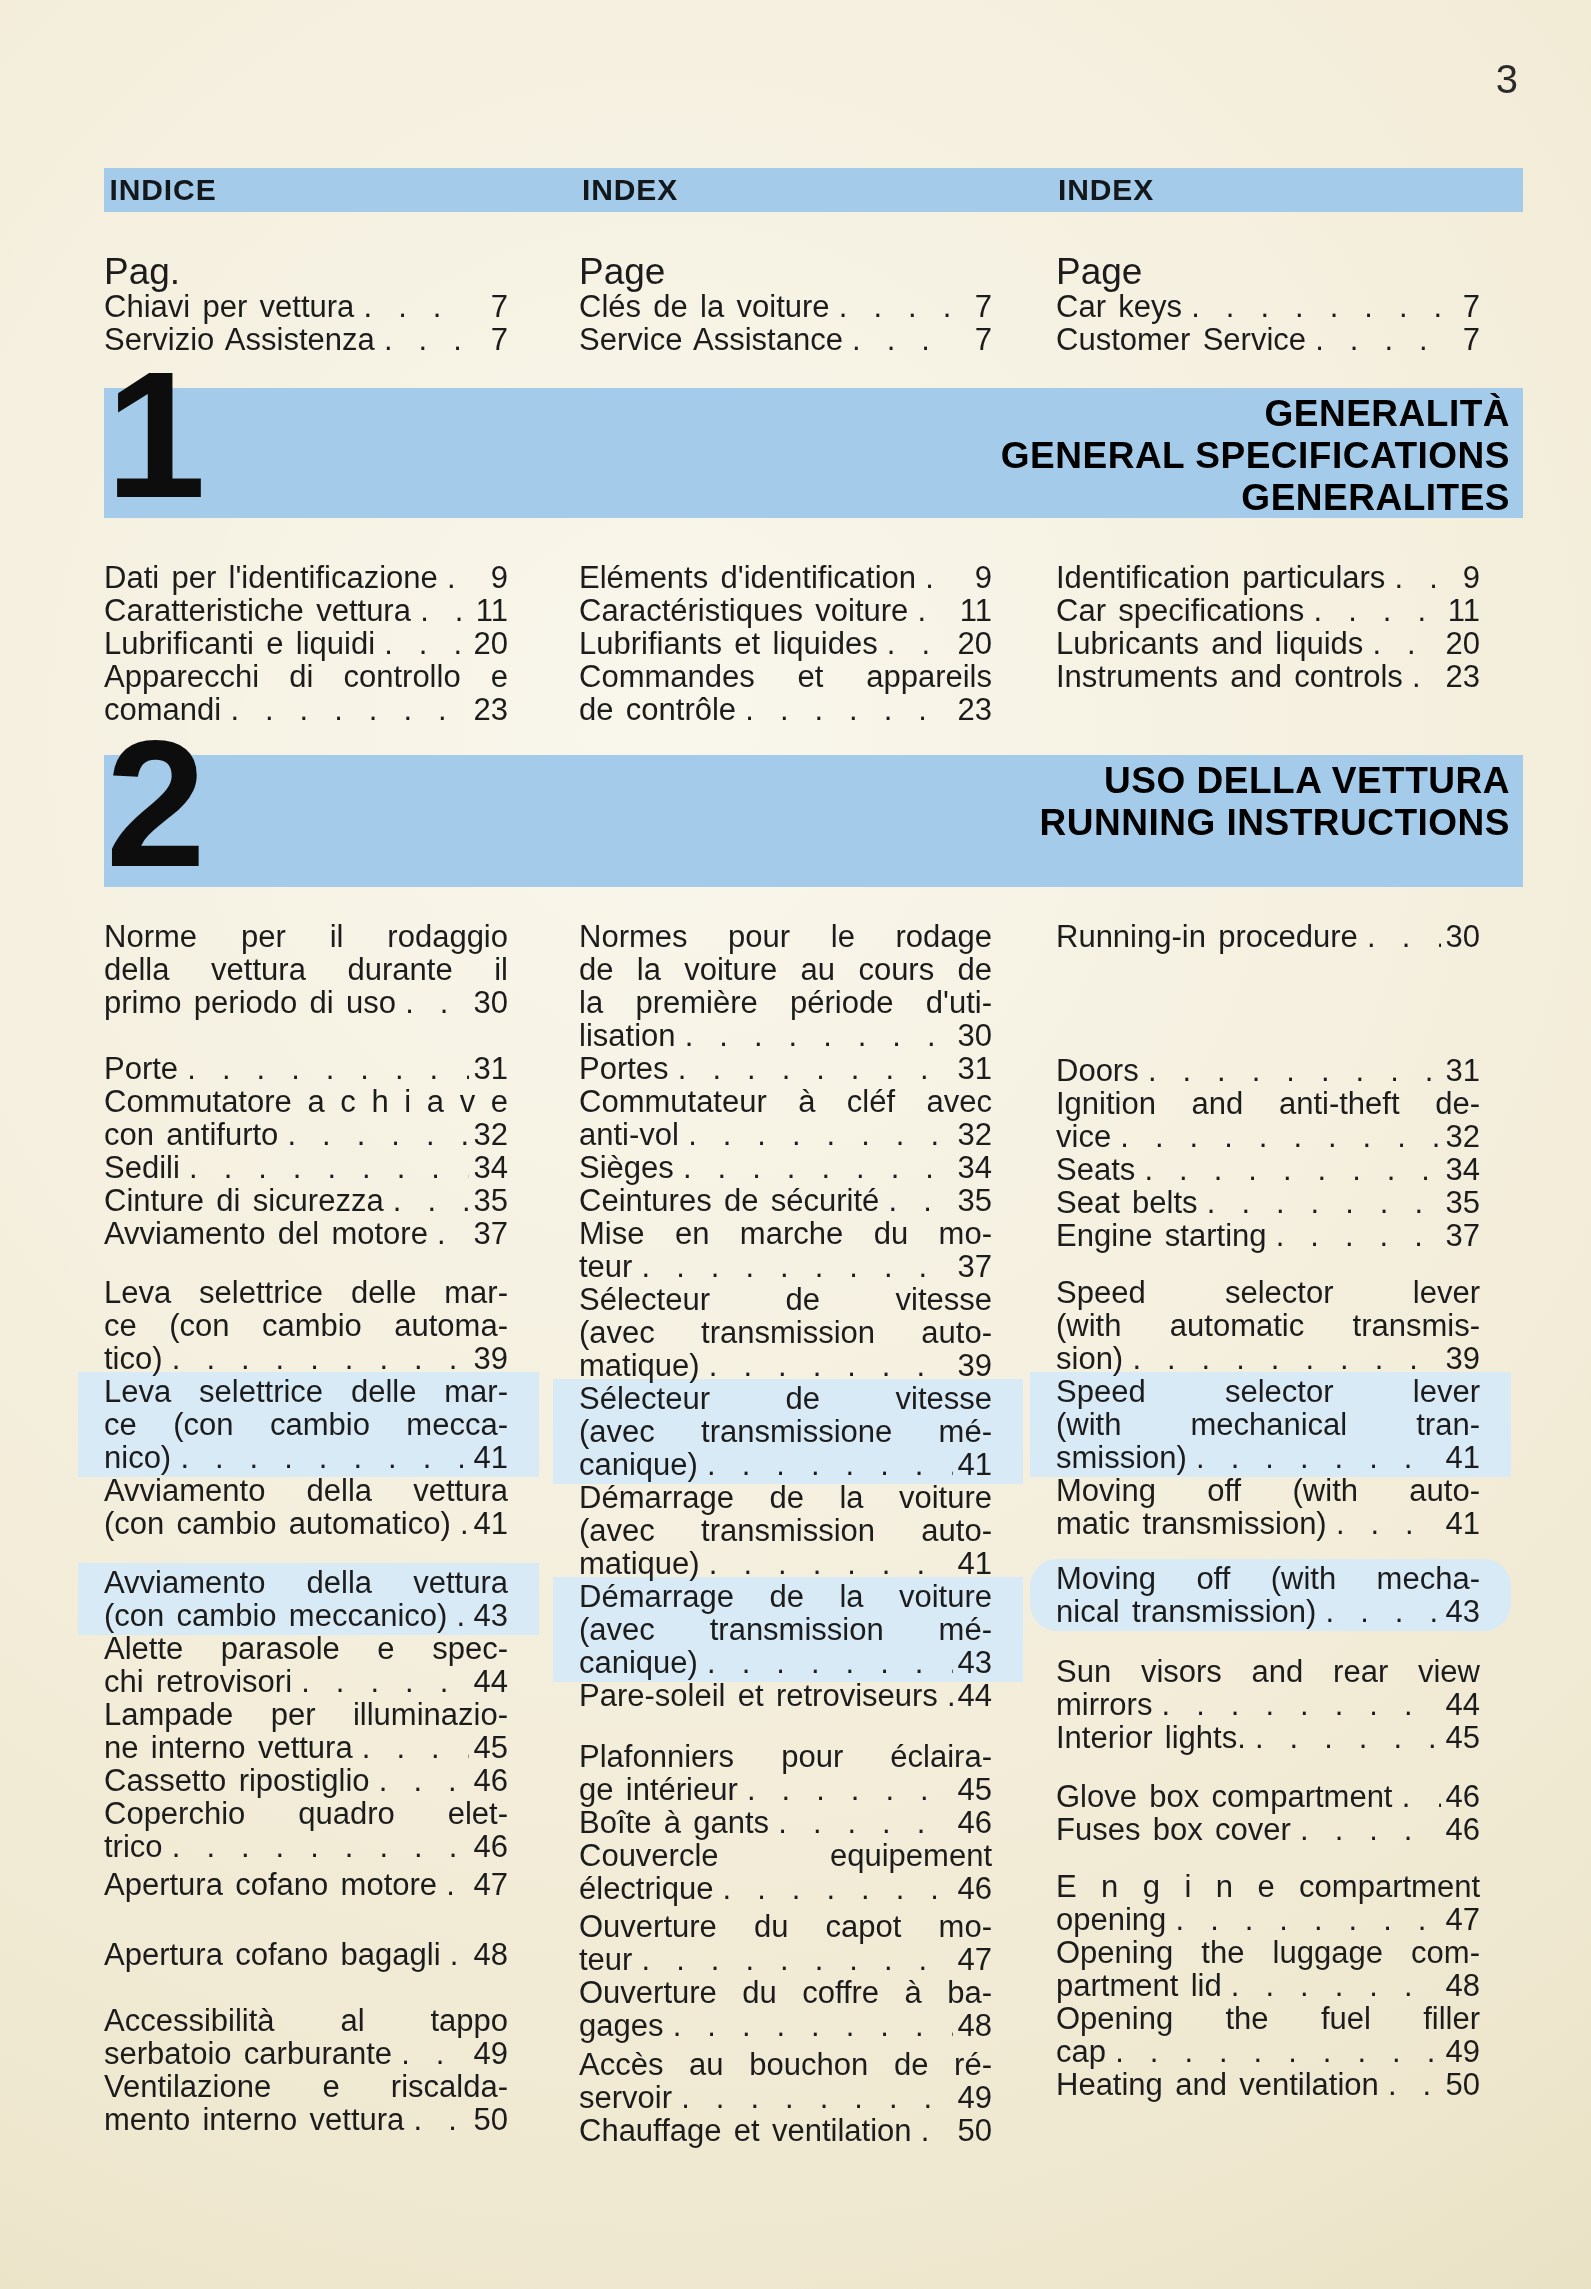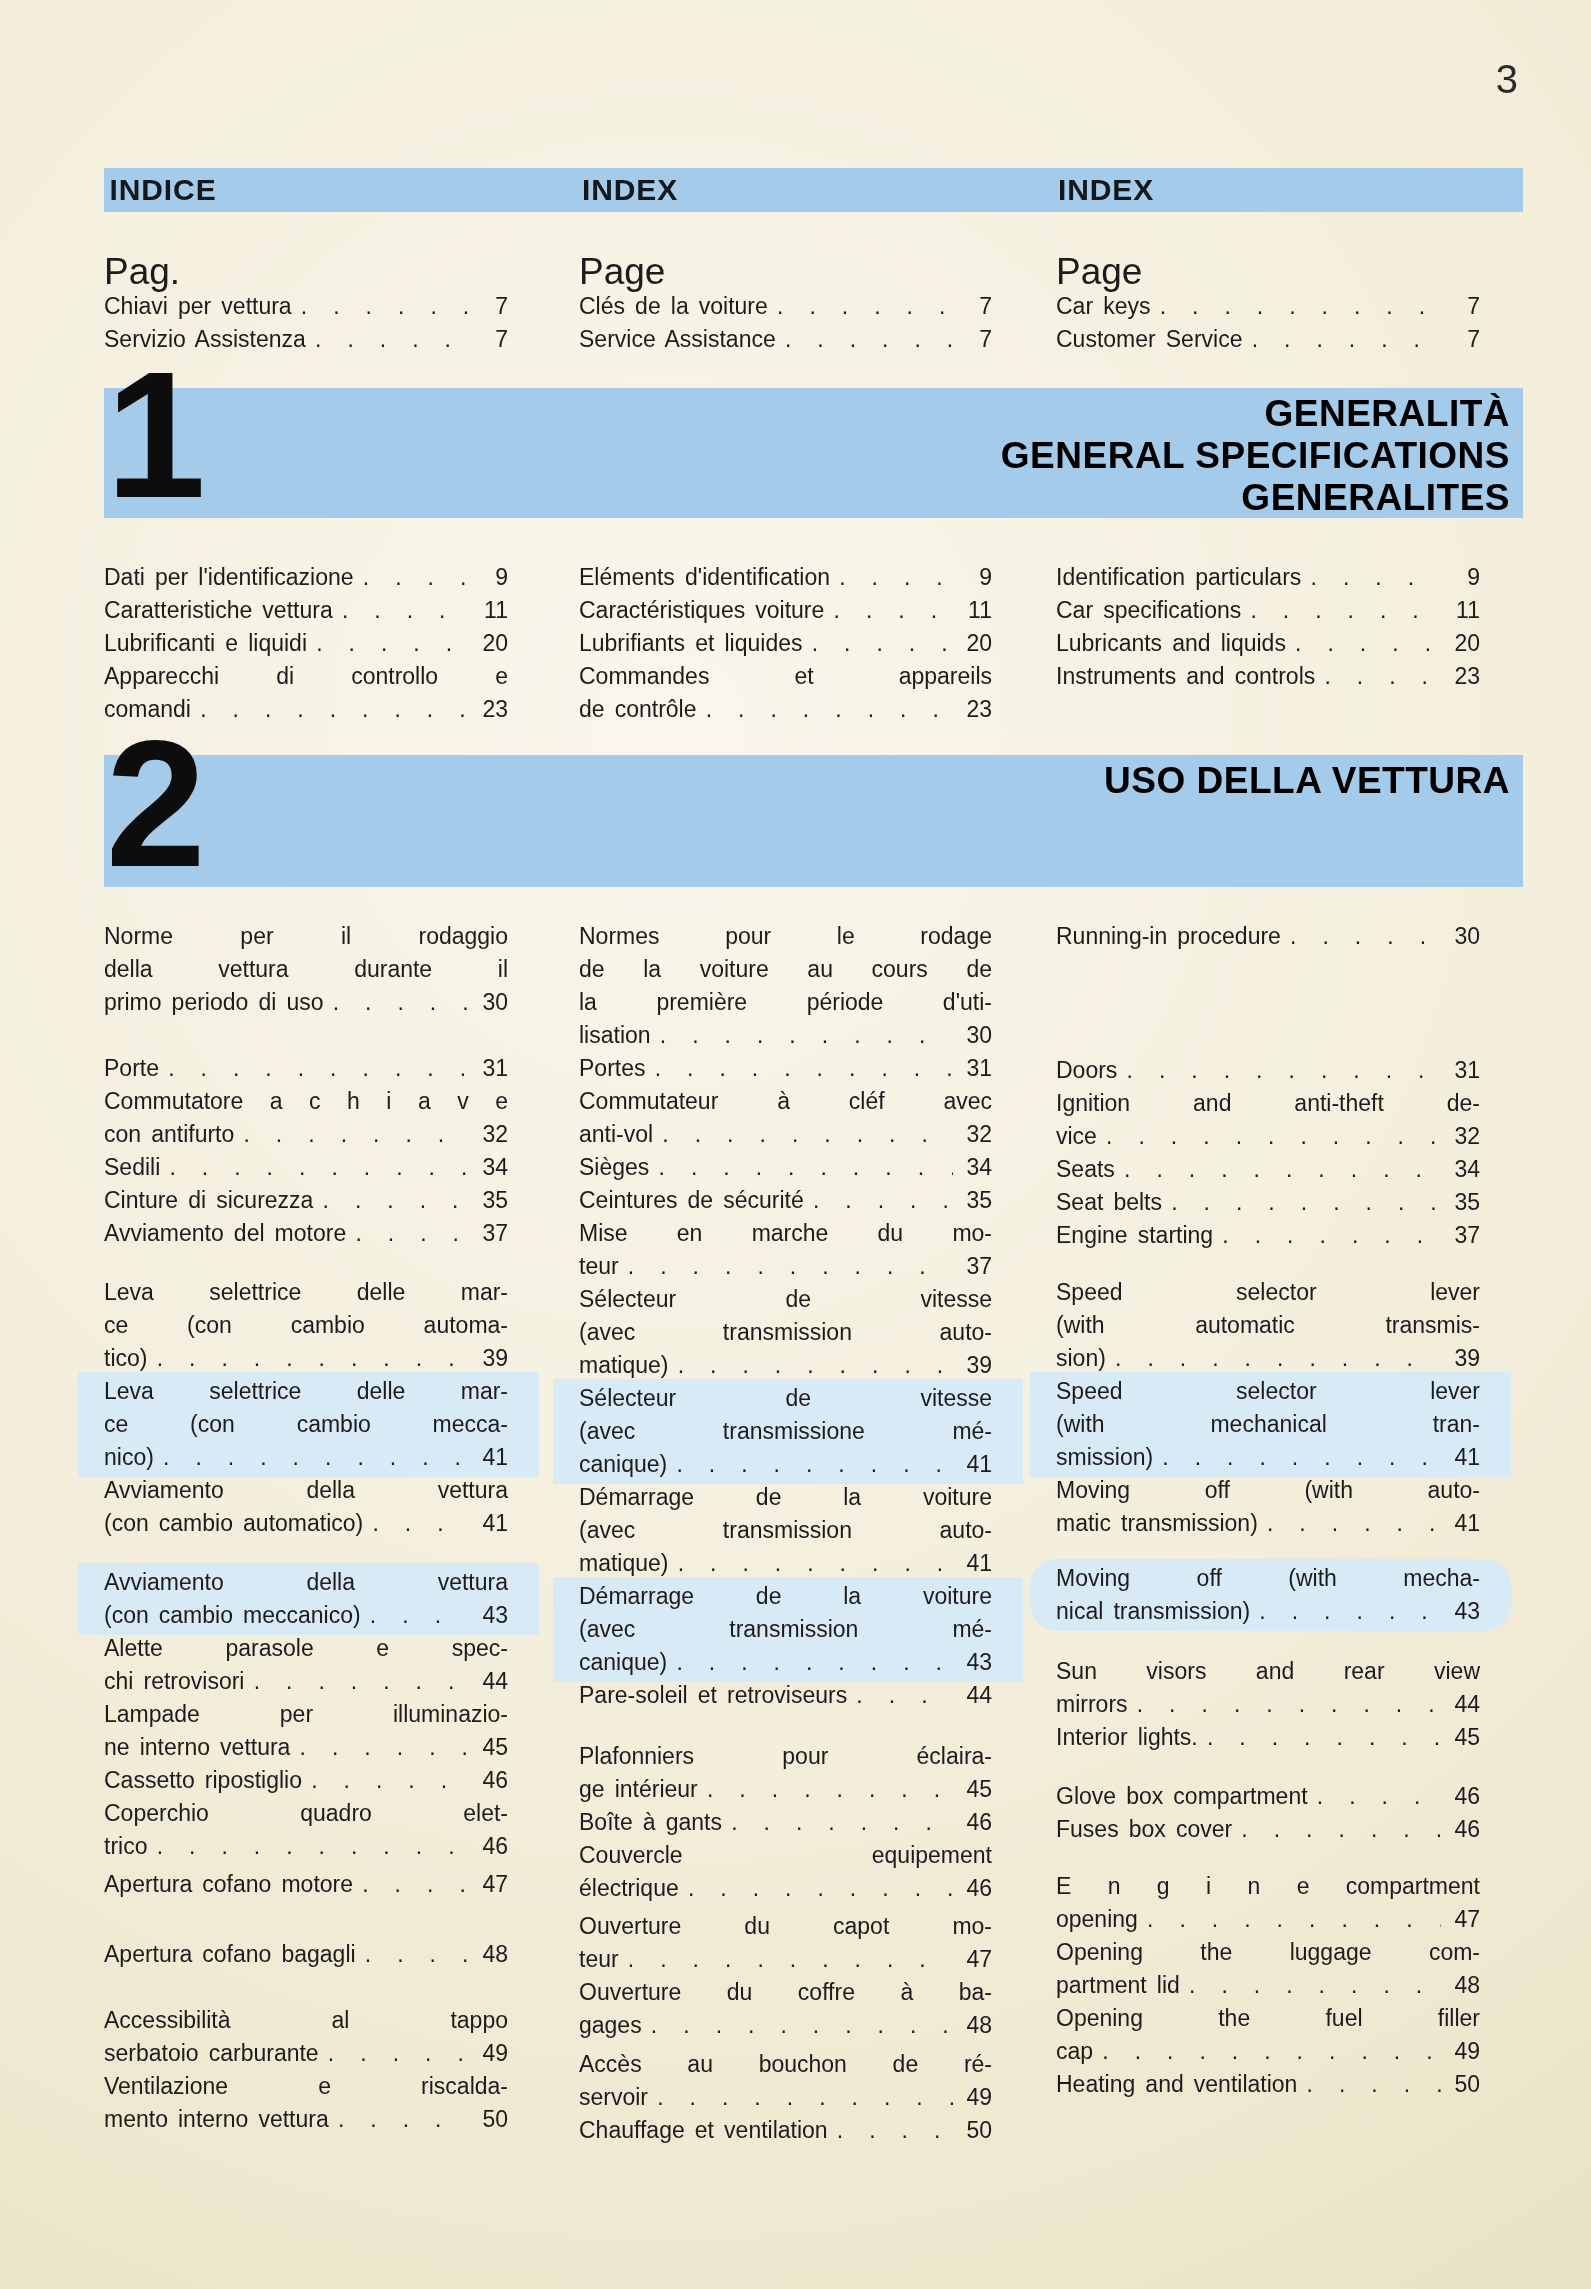--- a/index.html
+++ b/index.html
@@ -17,21 +17,21 @@
   .index-bar {
     position:absolute; left:104px; top:168px; width:1419px; height:44px;
     background:#a4cbe9;
     text-decoration:underline;
   }
   .bar-label {
     position:absolute; top:0; line-height:44px;
     font-weight:bold; font-size:30px; letter-spacing:0.9px; color:#12181c;
   }
   .band { position:absolute; left:0; width:100%; }
-  .col  { position:absolute; top:0; font-size:23px; line-height:33px; }
+  .col  { position:absolute; top:0; font-size:31px; line-height:33px; }
   .c1 { left:104px;  width:404px; }
   .c2 { left:579px;  width:413px; }
   .c3 { left:1056px; width:424px; }
   .pagcell { text-align:left; font-size:37px; line-height:33px; }
   .entry { word-spacing:3.7px; }
   .entry.hl {
     background:#d8eaf6;
     margin:-2.8px -31px -2.8px -26px;
     padding:2.8px 31px 2.8px 26px;
   }
@@ -230,20 +230,21 @@
           <span class="pg">23</span>
         </div>
       </div>
     </div>
 </div>
 
 <div class="banner" id="banner2">
   <div class="big-num">2</div>
   <div class="banner-titles">
     <div>USO DELLA VETTURA</div>
+    <div>RUNNING INSTRUCTIONS</div>
   </div>
 </div>
 
 <div class="band" style="top:920px">
   <div class="col c1">
       <div class="entry">
         <div class="jline">Norme per il rodaggio</div>
         <div class="jline">della vettura durante il</div>
         <div class="lline">
           <span class="t">primo periodo di uso</span>

